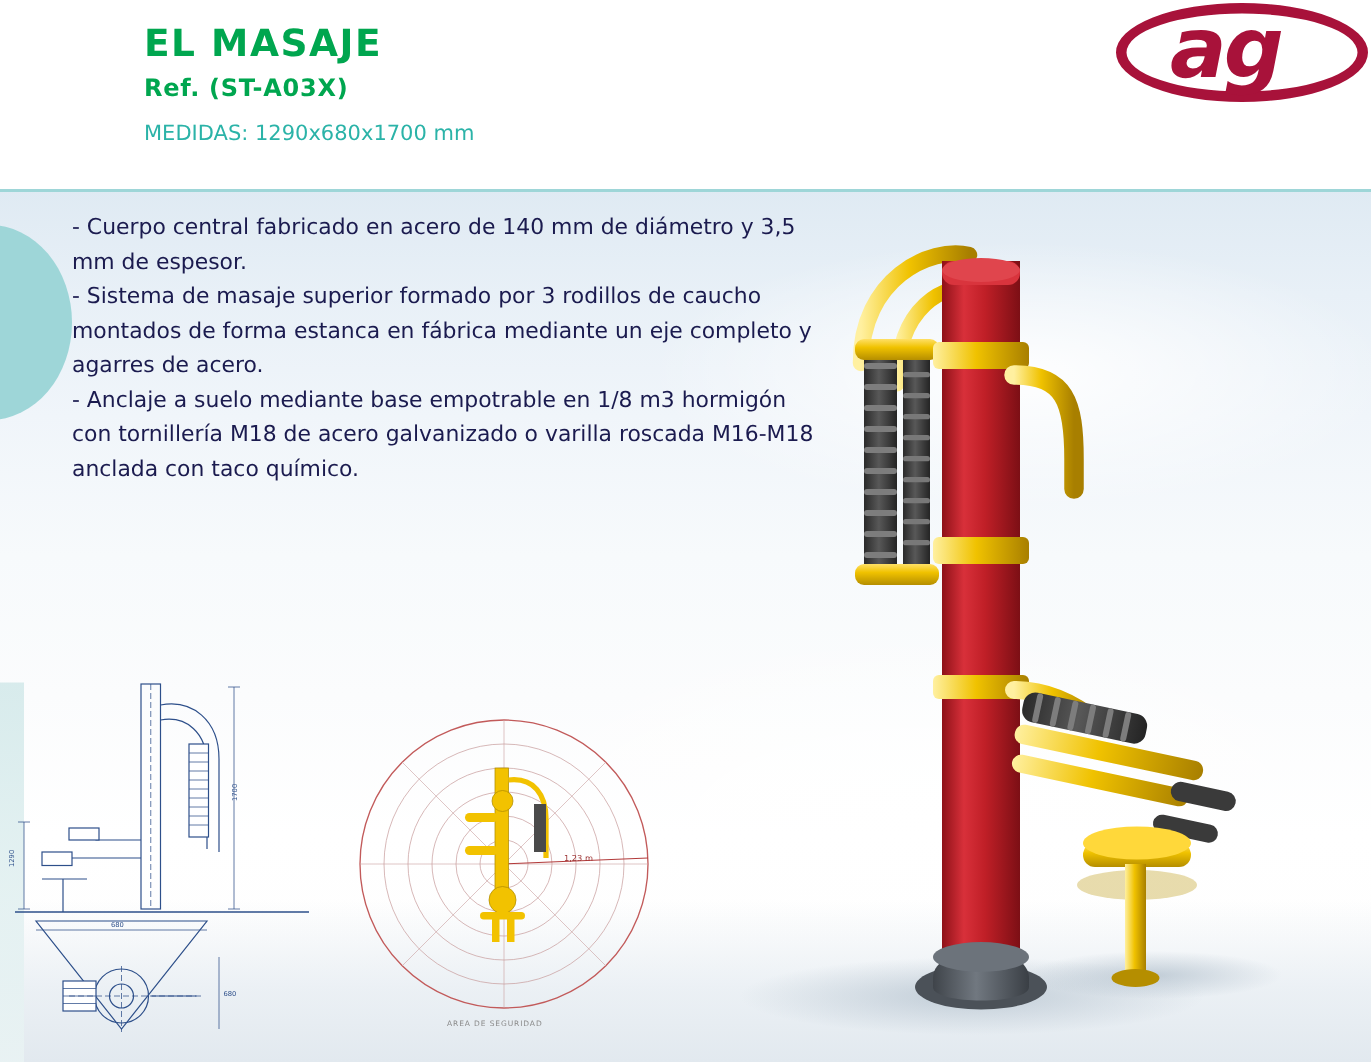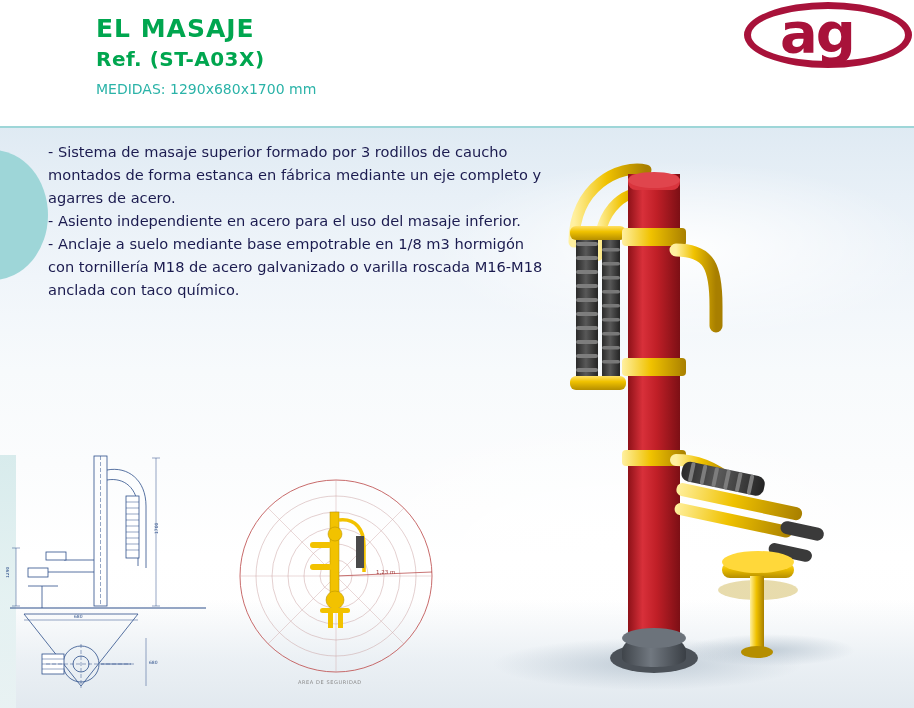--- a/index.html
+++ b/index.html
@@ -99,21 +99,21 @@
   .title-main {
     font-family: "DejaVu Sans", sans-serif;
     font-size: 25px;
     font-weight: bold;
     color: #00a64f;
     letter-spacing: 1px;
     line-height: 30px;
   }
   .title-ref {
     font-family: "DejaVu Sans", sans-serif;
-    font-size: 20px;
+    font-size: 16px;
     font-weight: bold;
     color: #00a64f;
     letter-spacing: .5px;
     line-height: 26px;
     margin-top: 2px;
   }
   .title-med {
     font-family: "DejaVu Sans", sans-serif;
     font-size: 14px;
     color: #2bb3a8;
@@ -137,20 +137,21 @@
     border-radius: 50%;
     box-sizing: border-box;
   }
   .logo-letters {
     position: absolute;
     left: 36px;
     top: 2px;
     font-family: "DejaVu Sans", sans-serif;
     font-size: 56px;
     font-weight: bold;
+    font-style: italic;
     color: #a8123a;
     letter-spacing: -2px;
     line-height: 62px;
     white-space: nowrap;
   }
 
   
   .desc {
     position: absolute;
     left: 48px;
@@ -214,22 +215,22 @@
       <div class="title-med">MEDIDAS: 1290x680x1700 mm</div>
     </div>
 
     <div class="logo">
       <div class="logo-ellipse"></div>
       <div class="logo-letters">ag</div>
     </div>
   </div>
 
   <div class="desc">
+    <p>- Cuerpo central fabricado en acero de 140 mm de diámetro y 3,5 mm de espesor.</p>
     <p>- Sistema de masaje superior formado por 3 rodillos de caucho montados de forma estanca en fábrica mediante un eje completo y agarres de acero.</p>
-    <p>- Asiento independiente en acero para el uso del masaje inferior.</p>
     <p>- Anclaje a suelo mediante base empotrable en 1/8 m3 hormigón con tornillería M18 de acero galvanizado o varilla roscada M16-M18 anclada con taco químico.</p>
   </div>
 
   <div class="tech-drawing">
     <svg width="210" height="250" viewBox="0 0 210 250">
       <g stroke="#2d4f8a" stroke-width="0.8" fill="none">
 
         <rect x="88" y="8" width="13" height="150"></rect>
         <line x1="94.5" y1="8" x2="94.5" y2="158" stroke-dasharray="4 2" stroke-width="0.5"></line>
 

